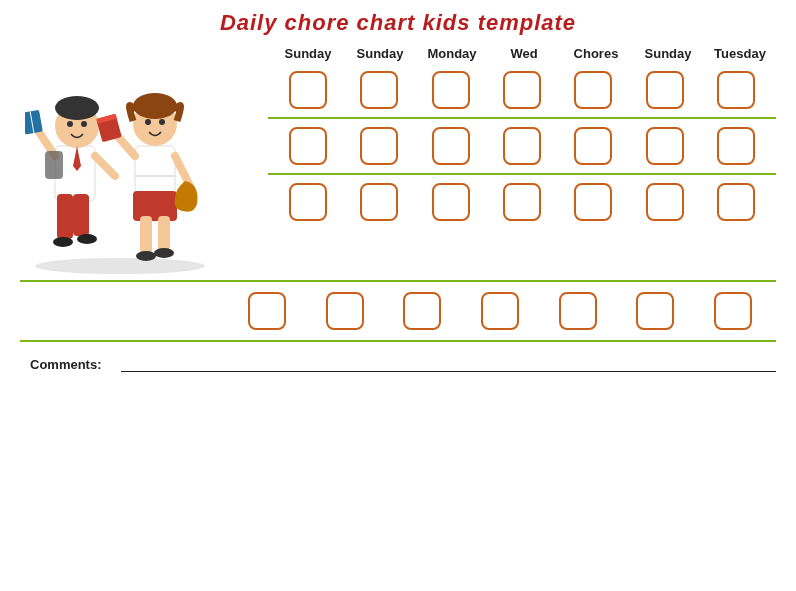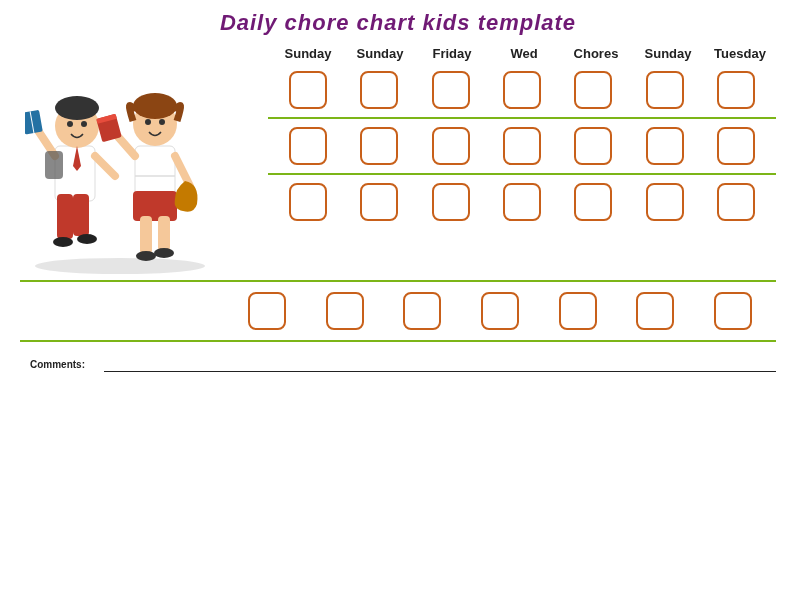--- a/index.html
+++ b/index.html
@@ -16,21 +16,21 @@
       height: 591px;
       background: #fff;
       padding: 10px 20px;
       position: relative;
     }
     .title {
       text-align: center;
       font-size: 22px;
       font-style: italic;
       font-weight: bold;
-      color: #701a75;
+      color: #b91c1c;
       margin-bottom: 10px;
       letter-spacing: 1px;
     }
     .my-chores {
       font-size: 16px;
       font-weight: bold;
       color: #222;
       margin-left: 10px;
       margin-bottom: 4px;
     }
@@ -102,21 +102,21 @@
       margin: 2px 0;
       border: none;
     }
     .comments-area {
       margin-top: 14px;
       margin-left: 10px;
       display: flex;
       align-items: center;
     }
     .comments-label {
-      font-size: 10px;
+      font-size: 13px;
       font-weight: bold;
       color: #222;
       margin-right: 19px;
       white-space: nowrap;
     }
     .comments-line {
       flex: 1;
       border: none;
       border-bottom: 1.5px solid #222;
       height: 16px;
@@ -198,21 +198,21 @@
         <line x1="110" y1="130" x2="150" y2="130" stroke="#ddd" stroke-width="1.5"></line>
       </svg>
     </div>
 
     <div class="grid-col">
 
       <div class="day-headers">
 
       <div class="day-header">Sunday</div>
           <div class="day-header">Sunday</div>
-          <div class="day-header">Friday</div>
+          <div class="day-header">Monday</div>
           <div class="day-header">Wed</div>
           <div class="day-header">Chores</div>
           <div class="day-header">Sunday</div>
           <div class="day-header">Tuesday</div>
         </div>
 
       <div class="row-group">
 
         <div class="checkbox-row">
         <div class="checkbox-cell">

